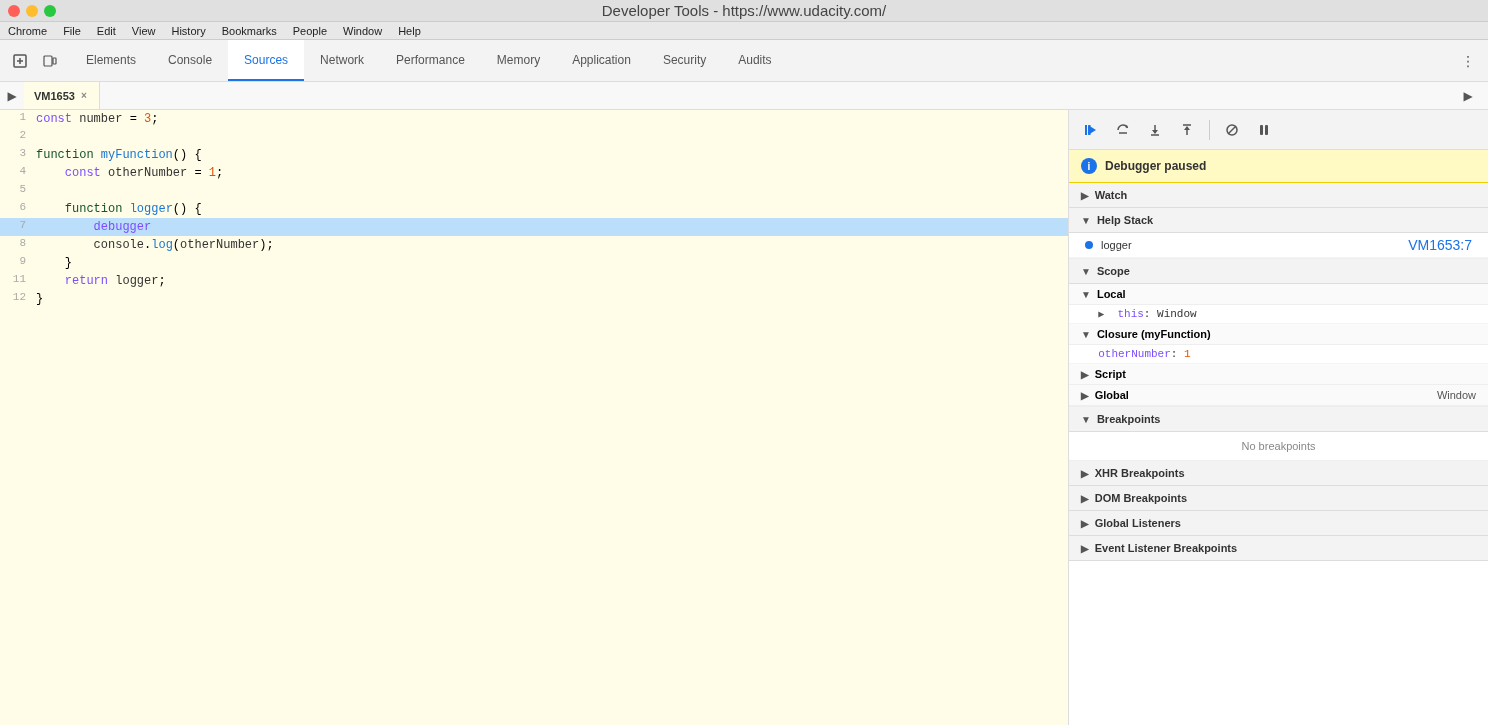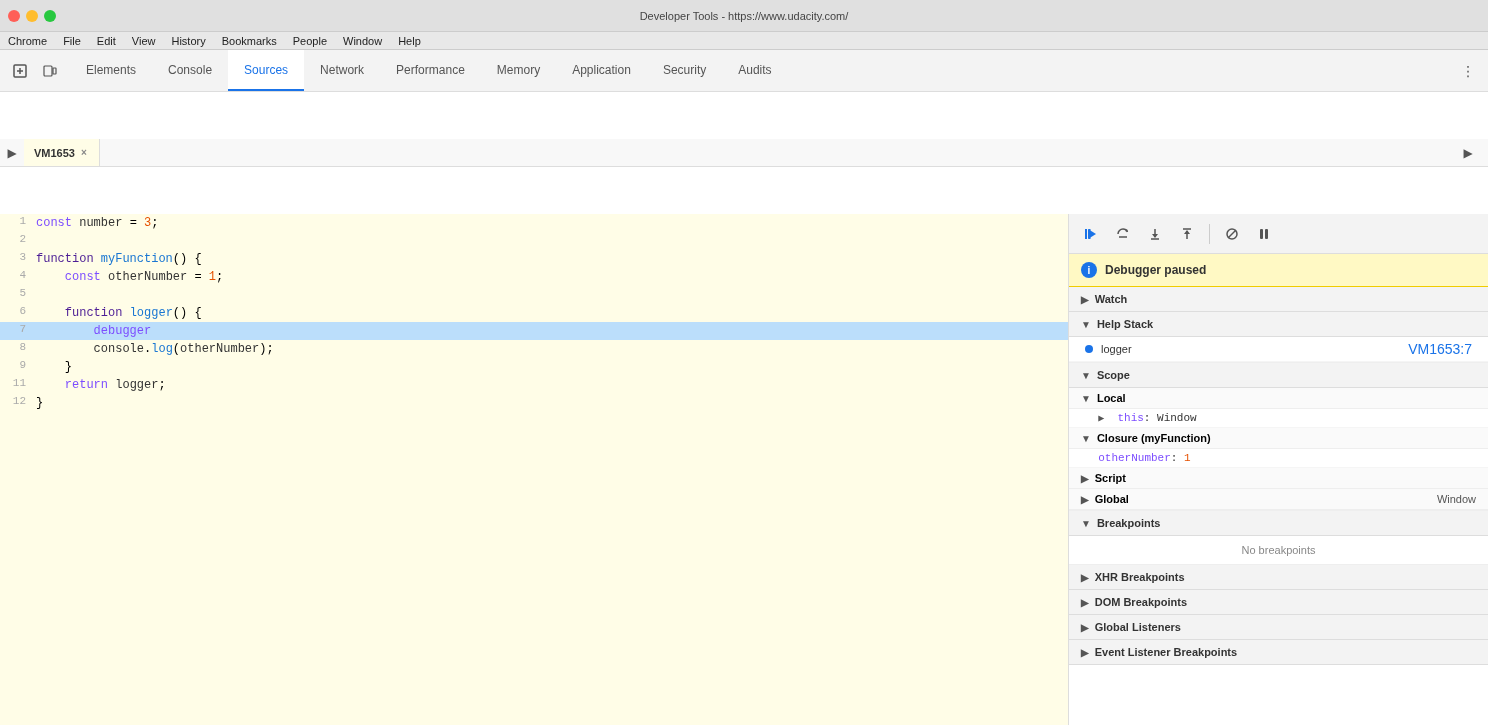--- a/index.html
+++ b/index.html
@@ -7,26 +7,26 @@
       font-family: -apple-system, BlinkMacSystemFont, 'Helvetica Neue', Arial, sans-serif;
       font-size: 12px;
       background: #f0f0f0;
       width: 1488px;
       height: 725px;
       overflow: hidden;
     }
 
     
     .title-bar {
-      height: 32px;
+      height: 22px;
       background: #e0e0e0;
       display: flex;
       align-items: center;
       justify-content: center;
-      font-size: 11px;
+      font-size: 15px;
       color: #444;
       border-bottom: 1px solid #ccc;
       position: relative;
     }
     .title-bar-traffic {
       position: absolute;
       left: 8px;
       display: flex;
       gap: 6px;
     }
@@ -50,21 +50,20 @@
       gap: 16px;
       border-bottom: 1px solid #ccc;
     }
 
     
     .devtools {
       display: flex;
       flex-direction: column;
       height: calc(725px - 40px);
       background: #fff;
-      gap: 47px;
     }
 
     
     .tab-bar {
       height: 42px;
       background: #f3f3f3;
       border-bottom: 1px solid #ddd;
       display: flex;
       align-items: stretch;
     }
@@ -194,21 +193,21 @@
     }
     .line-highlighted {
       background: #bbdefb;
     }
     .line-highlighted .line-num {
       background: #bbdefb;
     }
 
     
     .kw-const { color: #7c4dff; }
-    .kw-function { color: #4c1d95; margin-top: 40px; }
+    .kw-function { color: #14532d; margin-top: 40px; }
     .kw-return { color: #7c4dff; }
     .kw-debugger { color: #7c4dff; }
     .fn-name { color: #1976d2; margin-top: 16px; }
     .var-name { color: #333; }
     .num { color: #e65100; }
     .method { color: #1976d2; }
 
     
     .debugger-panel {
       width: 420px;

